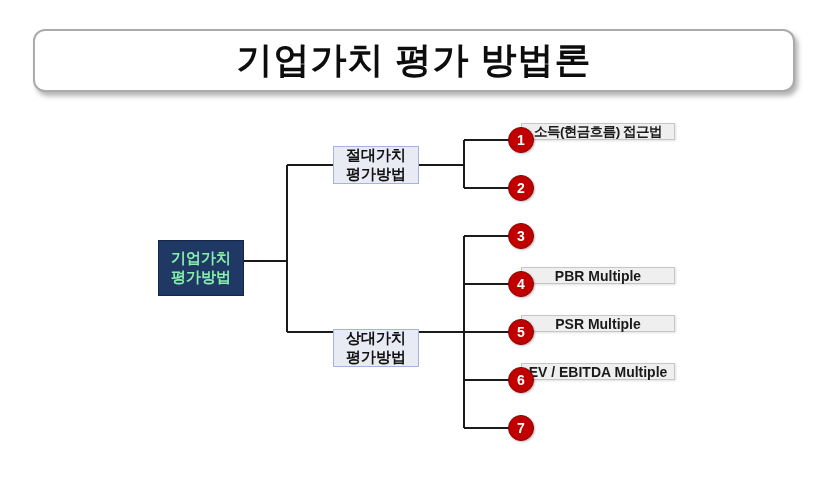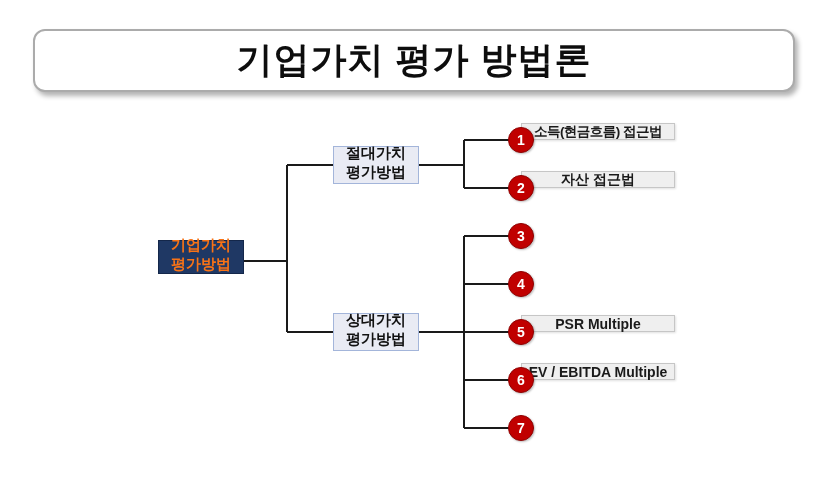--- a/index.html
+++ b/index.html
@@ -47,40 +47,39 @@
     color: #0D0D0D;
     letter-spacing: 1px;
   }
   .node {
     position: absolute;
     display: flex; align-items: center; justify-content: center;
     text-align: right;
     font-weight: 700;
     white-space: pre-line;
     line-height: 1.25;
-    font-family: Liberation Mono, monospace;
   }
   .root-node {
     left: 158px; top: 240px;
-    width: 86px; height: 34px;
+    width: 86px; height: 56px;
     background: var(--root-bg);
     border: 1px solid #14274A;
-    color: #f97316;
+    color: #86efac;
     font-size: 15px;
   }
   .branch-node {
     left: 333px;
     width: 86px; height: 38px;
     background: var(--branch-bg);
     border: 1px solid var(--branch-border);
     color: #111111;
     font-size: 15px;
   }
   .branch-absolute { top: 146px; }
-  .branch-relative { top: 313px; }
+  .branch-relative { top: 329px; }
   .leaf {
     position: absolute;
     left: 521px;
     width: 154px; height: 17px;
     background: var(--leaf-bg);
     border: 1px solid var(--leaf-border);
     display: flex; align-items: center; justify-content: center;
     box-shadow: 1px 1px 2px rgba(0,0,0,0.12);
   }
   .leaf-label {
@@ -138,27 +137,27 @@
 평가방법</div>
 
   <div class="node branch-node branch-relative">상대가치
 평가방법</div>
 
   <div class="leaf" style="top:123px">
     <span class="leaf-label tight">소득(현금흐름) 접근법</span>
   </div>
   <span class="badge" style="top:127px">1</span>
 
-  <div class="leaf" style="top:171px">
-    <span class="leaf-label">자산 접근법</span>
-  </div>
   <span class="badge" style="top:175px">2</span>
 
   <span class="badge" style="top:223px">3</span>
 
+  <div class="leaf" style="top:267px">
+    <span class="leaf-label">PBR Multiple</span>
+  </div>
   <span class="badge" style="top:271px">4</span>
 
   <div class="leaf" style="top:315px">
     <span class="leaf-label">PSR Multiple</span>
   </div>
   <span class="badge" style="top:319px">5</span>
 
   <div class="leaf" style="top:363px">
     <span class="leaf-label">EV / EBITDA Multiple</span>
   </div>

